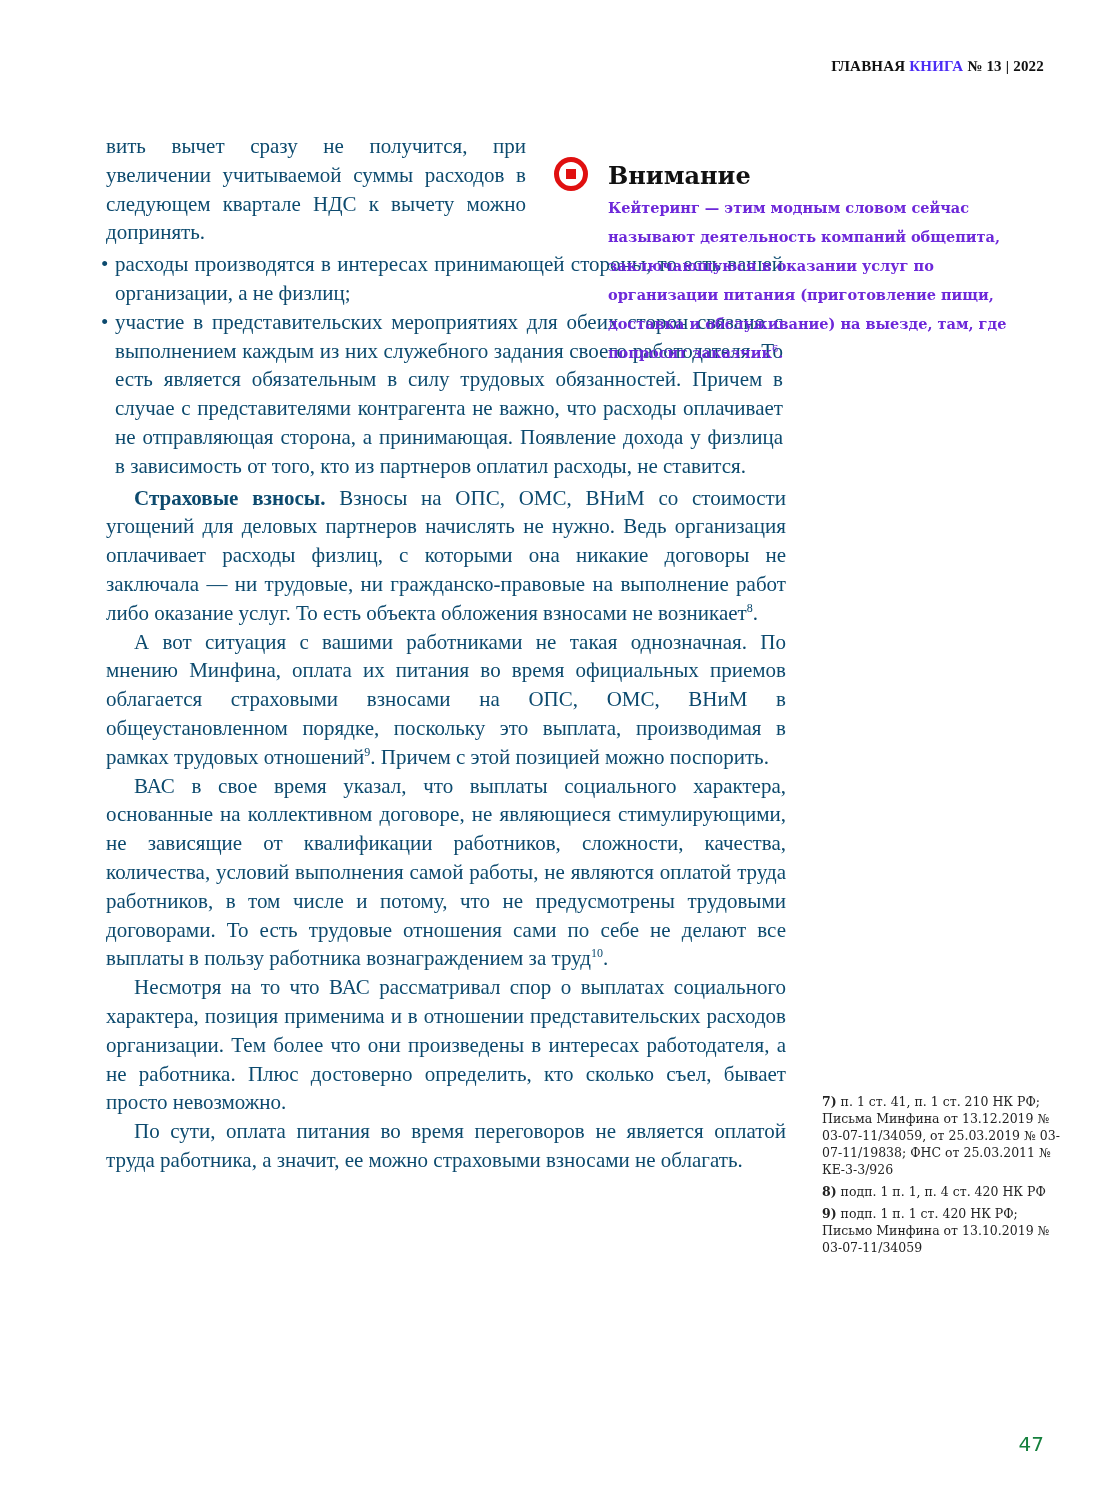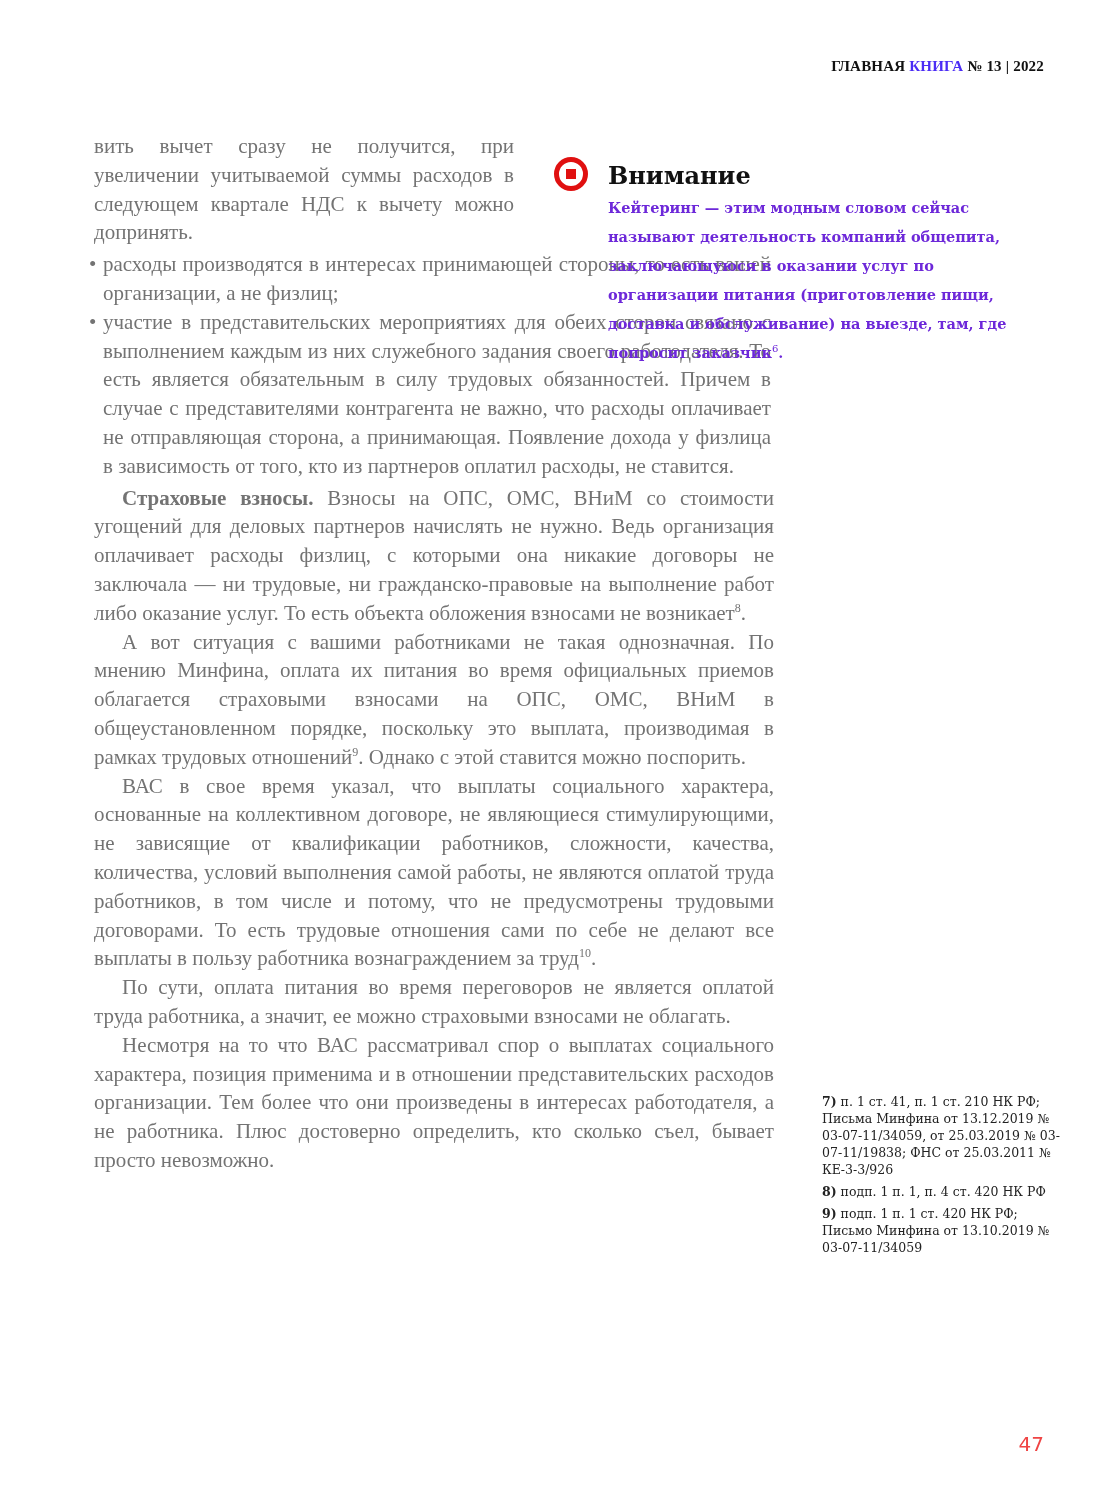--- a/index.html
+++ b/index.html
@@ -1,58 +1,58 @@
 <!DOCTYPE html>
 <html><head>
 <meta charset="utf-8">
 <style>
   html, body { margin: 0; padding: 0; background: #ffffff; }
   body { width: 1104px; height: 1500px; position: relative; overflow: hidden; color: #1a1a1a; }
   .header { position: absolute; top: 58px; right: 60px; font-family: Liberation Serif, serif; font-weight: bold; font-size: 15px; letter-spacing: 0.2px; color: #111; }
   .header .accent { color: #4b2cf5; }
-  .col-main { position: absolute; left: 94px; top: 132px; width: 680px; font-family: "Liberation Serif", serif; font-size: 21px; line-height: 28.8px; color: #737373; }
+  .col-main { position: absolute; left: 106px; top: 132px; width: 680px; font-family: "Liberation Serif", serif; font-size: 21px; line-height: 28.8px; color: #0c4a6e; }
   .col-main p { margin: 0; text-align: justify; }
   .narrow { width: 420px; }
   .indent { text-indent: 28px; }
   .bold { font-weight: bold; }
   sup { font-size: 12px; line-height: 0; vertical-align: super; }
   ul.bullets { list-style: none; margin: 3px; padding: 0; }
   ul.bullets li { position: relative; padding-left: 14px; text-align: justify; margin-left: -8px; }
   ul.bullets li::before { content: "•"; position: absolute; left: 0; top: 0; }
   .notice { position: absolute; left: 554px; top: 155px; width: 500px; }
   .notice .icon { position: absolute; left: 0; top: 2px; width: 34px; height: 34px; border: 5px solid #e01010; border-radius: 50%; box-sizing: border-box; }
   .notice .icon::after { content: ""; position: absolute; left: 7px; top: 7px; width: 10px; height: 10px; background: #e01010; }
   .notice .title { position: absolute; left: 54px; top: 6px; font-family: "DejaVu Serif", serif; font-weight: bold; font-size: 24px; color: #111; }
   .notice .body { position: absolute; left: 54px; top: 38px; width: 440px; font-family: "DejaVu Serif", serif; font-weight: bold; font-size: 14.5px; line-height: 29px; color: #6d28d9; }
   .notice .body sup { font-size: 10px; font-weight: normal; }
   .footnotes { position: absolute; left: 822px; top: 1093px; width: 240px; font-family: "DejaVu Serif", serif; font-size: 12.5px; line-height: 17px; color: #222; }
   .footnotes .fn { margin-bottom: 5px; }
   .footnotes .num { font-weight: bold; }
-  .page-number { position: absolute; right: 60px; top: 1432px; font-family: "DejaVu Sans", sans-serif; font-size: 20px; color: #ef4444; }
+  .page-number { position: absolute; right: 60px; top: 1432px; font-family: "DejaVu Sans", sans-serif; font-size: 20px; color: #15803d; }
 </style>
 </head>
 <body>
 
 <div class="header">
   <span>ГЛАВНАЯ</span>
   <span class="accent">КНИГА</span>
   <span>№ 13 | 2022</span>
 </div>
 
 <div class="col-main">
   <p class="narrow">вить вычет сразу не получится, при увеличении учитываемой суммы расходов в следующем квартале НДС к вычету можно допринять.</p>
   <ul class="bullets">
     <li>расходы производятся в интересах принимающей стороны, то есть вашей организации, а не физлиц;</li>
     <li>участие в представительских мероприятиях для обеих сторон связано с выполнением каждым из них служебного задания своего работодателя. То есть является обязательным в силу трудовых обязанностей. Причем в случае с представителями контрагента не важно, что расходы оплачивает не отправляющая сторона, а принимающая. Появление дохода у физлица в зависимость от того, кто из партнеров оплатил расходы, не ставится.</li>
   </ul>
   <p class="indent"><span class="bold">Страховые взносы.</span><span> Взносы на ОПС, ОМС, ВНиМ со стоимости угощений для деловых партнеров начислять не нужно. Ведь организация оплачивает расходы физлиц, с которыми она никакие договоры не заключала — ни трудовые, ни гражданско-правовые на выполнение работ либо оказание услуг. То есть объекта обложения взносами не возникает</span><sup>8</sup><span>.</span></p>
-  <p class="indent"><span>А вот ситуация с вашими работниками не такая однозначная. По мнению Минфина, оплата их питания во время официальных приемов облагается страховыми взносами на ОПС, ОМС, ВНиМ в общеустановленном порядке, поскольку это выплата, производимая в рамках трудовых отношений</span><sup>9</sup><span>. Однако с этой ставится можно поспорить.</span></p>
+  <p class="indent"><span>А вот ситуация с вашими работниками не такая однозначная. По мнению Минфина, оплата их питания во время официальных приемов облагается страховыми взносами на ОПС, ОМС, ВНиМ в общеустановленном порядке, поскольку это выплата, производимая в рамках трудовых отношений</span><sup>9</sup><span>. Причем с этой позицией можно поспорить.</span></p>
   <p class="indent"><span>ВАС в свое время указал, что выплаты социального характера, основанные на коллективном договоре, не являющиеся стимулирующими, не зависящие от квалификации работников, сложности, качества, количества, условий выполнения самой работы, не являются оплатой труда работников, в том числе и потому, что не предусмотрены трудовыми договорами. То есть трудовые отношения сами по себе не делают все выплаты в пользу работника вознаграждением за труд</span><sup>10</sup><span>.</span></p>
+  <p class="indent">Несмотря на то что ВАС рассматривал спор о выплатах социального характера, позиция применима и в отношении представительских расходов организации. Тем более что они произведены в интересах работодателя, а не работника. Плюс достоверно определить, кто сколько съел, бывает просто невозможно.</p>
   <p class="indent">По сути, оплата питания во время переговоров не является оплатой труда работника, а значит, ее можно страховыми взносами не облагать.</p>
-  <p class="indent">Несмотря на то что ВАС рассматривал спор о выплатах социального характера, позиция применима и в отношении представительских расходов организации. Тем более что они произведены в интересах работодателя, а не работника. Плюс достоверно определить, кто сколько съел, бывает просто невозможно.</p>
 </div>
 
 <div class="notice">
   <span class="icon"></span>
   <div class="title">Внимание</div>
   <div class="body"><span>Кейтеринг — этим модным словом сейчас называют деятельность компаний общепита, заключающуюся в оказании услуг по организации питания (приготовление пищи, доставка и обслуживание) на выезде, там, где попросит заказчик</span><sup>6</sup><span>.</span></div>
 </div>
 
 <div class="footnotes">
   <div class="fn"><span class="num">7)</span><span> п. 1 ст. 41, п. 1 ст. 210 НК РФ; Письма Минфина от 13.12.2019 № 03-07-11/34059, от 25.03.2019 № 03-07-11/19838; ФНС от 25.03.2011 № КЕ-3-3/926</span></div>

